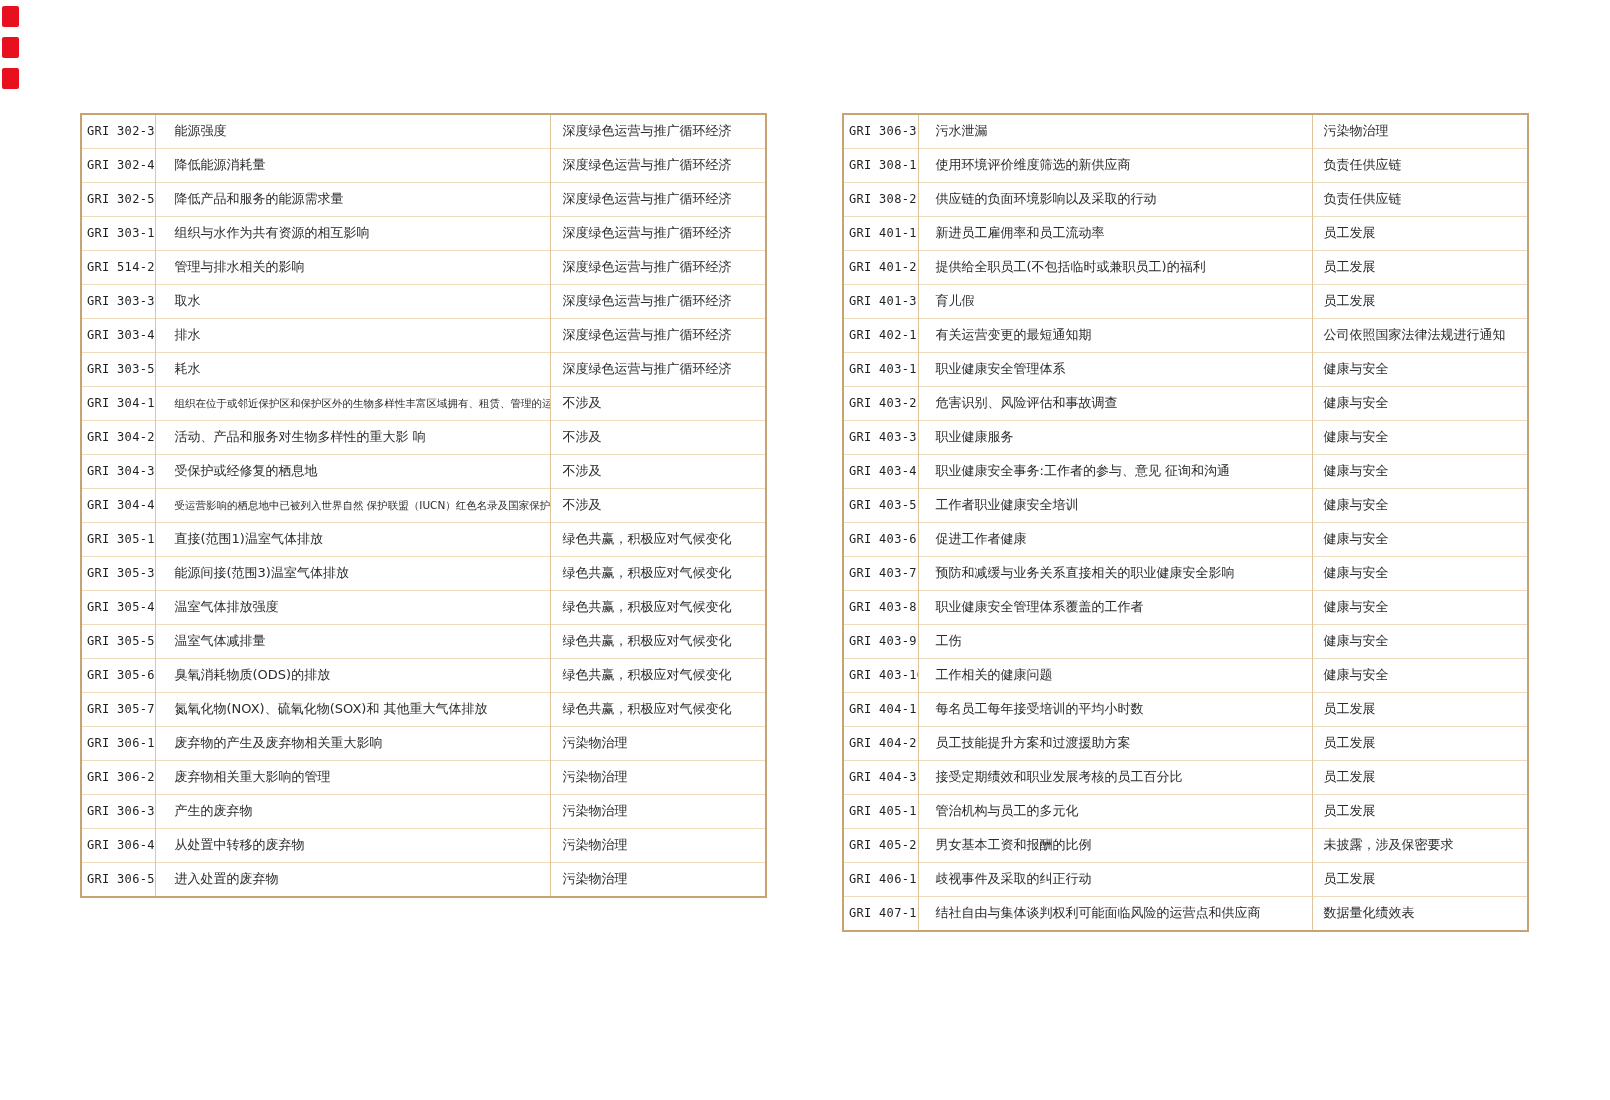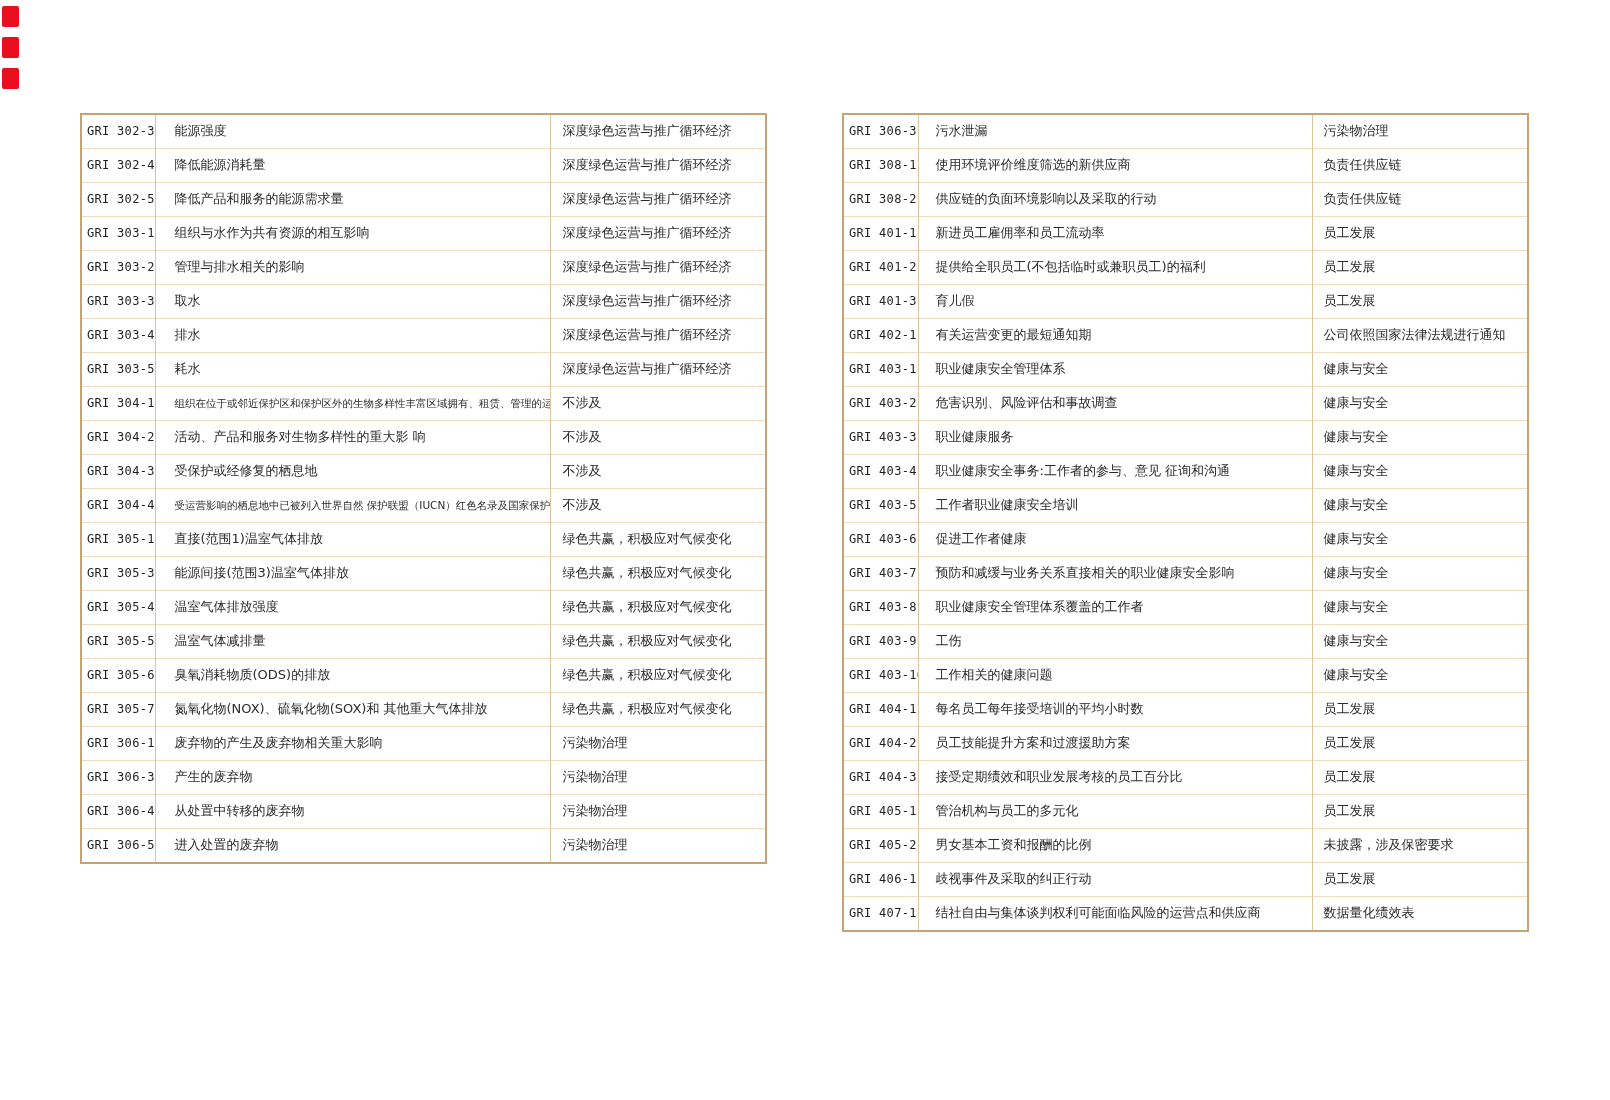--- a/index.html
+++ b/index.html
@@ -145,21 +145,21 @@
           <td class="c1">GRI 302-5</td>
           <td class="c2">降低产品和服务的能源需求量</td>
           <td class="c3">深度绿色运营与推广循环经济</td>
         </tr>
         <tr>
           <td class="c1">GRI 303-1</td>
           <td class="c2">组织与水作为共有资源的相互影响</td>
           <td class="c3">深度绿色运营与推广循环经济</td>
         </tr>
         <tr>
-          <td class="c1">GRI 303-2</td>
+          <td class="c1">GRI 514-2</td>
           <td class="c2">管理与排水相关的影响</td>
           <td class="c3">深度绿色运营与推广循环经济</td>
         </tr>
         <tr>
           <td class="c1">GRI 303-3</td>
           <td class="c2">取水</td>
           <td class="c3">深度绿色运营与推广循环经济</td>
         </tr>
         <tr>
           <td class="c1">GRI 303-4</td>
@@ -217,20 +217,25 @@
           <td class="c3">绿色共赢，积极应对气候变化</td>
         </tr>
         <tr>
           <td class="c1">GRI 305-7</td>
           <td class="c2">氮氧化物(NOX)、硫氧化物(SOX)和 其他重大气体排放</td>
           <td class="c3">绿色共赢，积极应对气候变化</td>
         </tr>
         <tr>
           <td class="c1">GRI 306-1</td>
           <td class="c2">废弃物的产生及废弃物相关重大影响</td>
+          <td class="c3">污染物治理</td>
+        </tr>
+        <tr>
+          <td class="c1">GRI 306-2</td>
+          <td class="c2">废弃物相关重大影响的管理</td>
           <td class="c3">污染物治理</td>
         </tr>
         <tr>
           <td class="c1">GRI 306-3</td>
           <td class="c2">产生的废弃物</td>
           <td class="c3">污染物治理</td>
         </tr>
         <tr>
           <td class="c1">GRI 306-4</td>
           <td class="c2">从处置中转移的废弃物</td>

